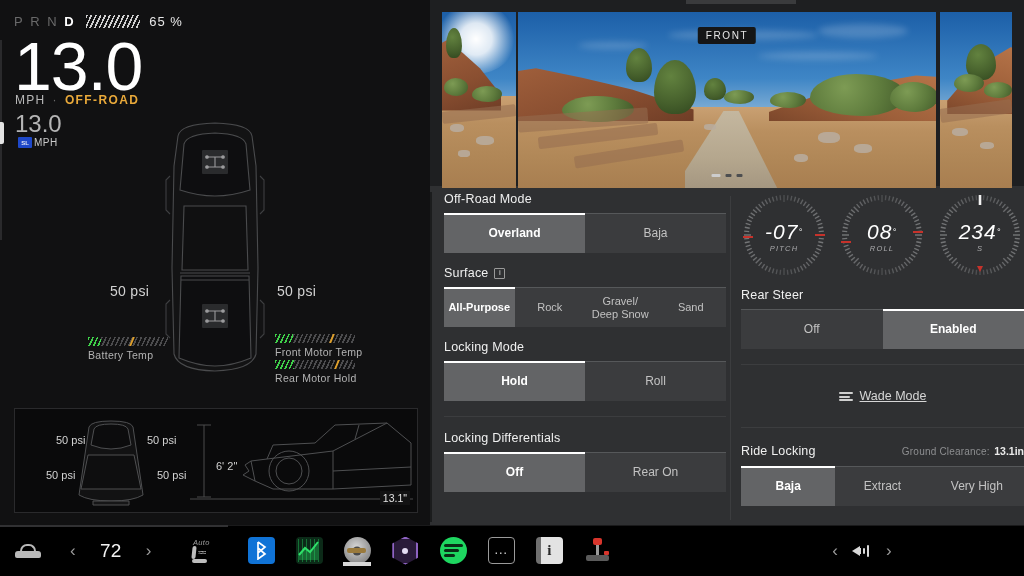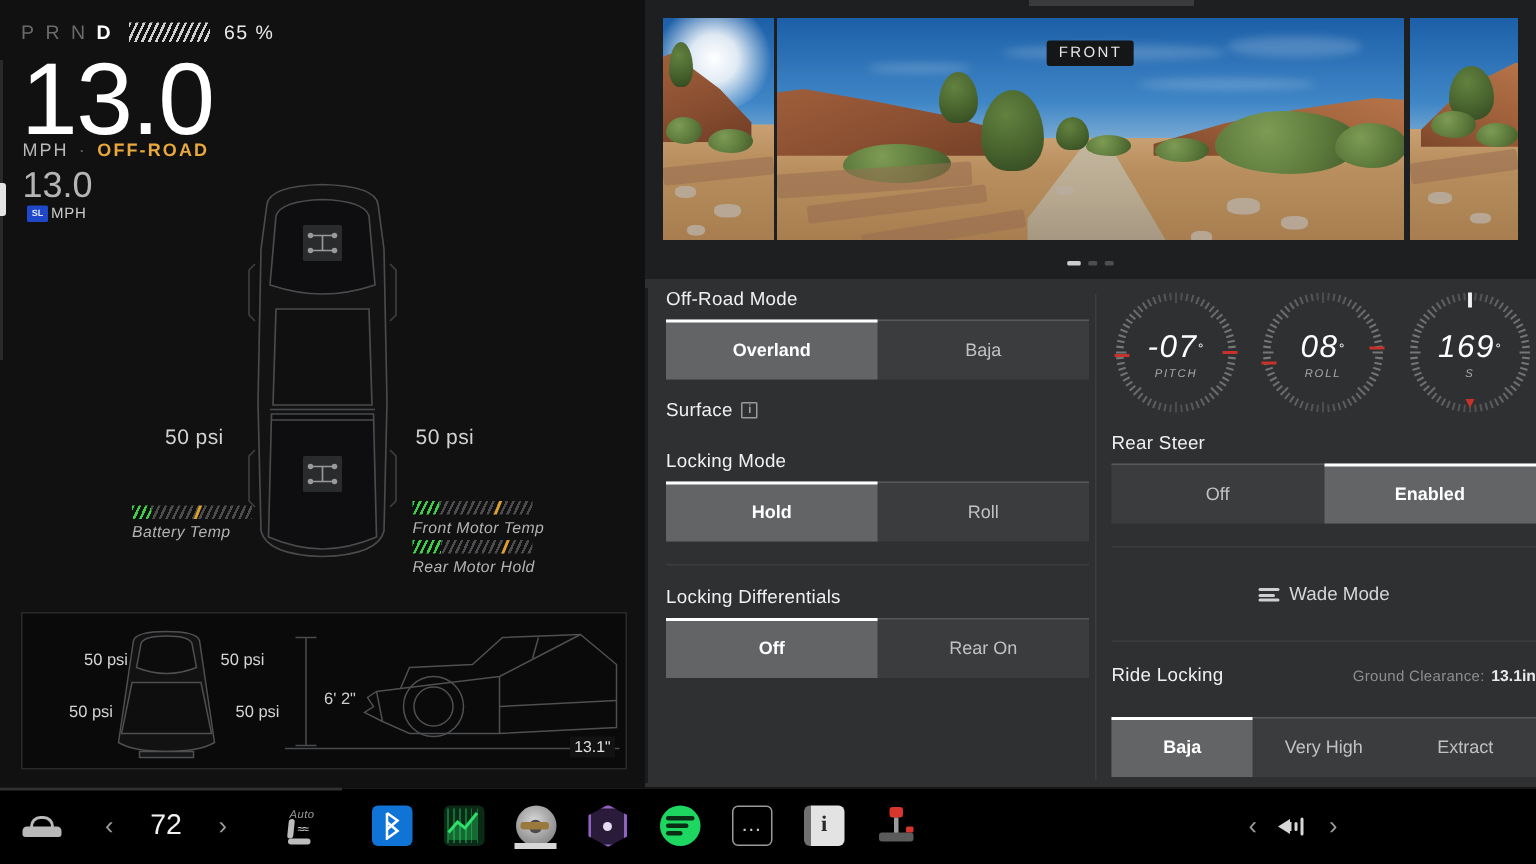--- a/index.html
+++ b/index.html
@@ -67,21 +67,21 @@
   #truck-wrap { position: absolute; left: 0; top: 118px; width: 430px; height: 275px; }
   #truck-svg { position: absolute; left: 162px; top: 0px; }
   .psi {
     position: absolute; font-size: 14px; color: #d2d2d2; letter-spacing: .3px;
   }
   #psi-fl { left: 110px; top: 165px; }
   #psi-fr { left: 277px; top: 165px; }
   #psi-rl { left: 110px; top: 293px; }
   #psi-rr { left: 277px; top: 293px; }
 
-  .meter-block { position: absolute; font-style: italic; }
+  .meter-block { position: absolute; }
   .meter-bar { position: relative; width: 80px; height: 9px; }
   .meter-green {
     position: absolute; left: 0; top: 0; height: 9px;
     background: repeating-linear-gradient(115deg,
       #3fd04a 0px, #3fd04a 1.6px, transparent 1.6px, transparent 4.0px);
   }
   .meter-gray {
     position: absolute; top: 0; height: 9px;
     background: repeating-linear-gradient(115deg,
       #4c4c4e 0px, #4c4c4e 1.6px, transparent 1.6px, transparent 4.0px);
@@ -116,21 +116,21 @@
     position: absolute; left: 430px; top: 0; width: 594px; height: 525px;
     background: #2f3032;
   }
 
   
   #cam-strip { position: absolute; left: 0; top: 0; width: 594px; height: 186px; background: #1e1f21; }
   #cam-bar-top {
     position: absolute; left: 256px; top: 0px; width: 110px; height: 4px; background: #3a3b3d;
   }
   .cam {
-    position: absolute; top: 12px; height: 148px; overflow: hidden; background: #8b5cf6;
+    position: absolute; top: 12px; height: 176px; overflow: hidden; background: #8b5cf6;
   }
   #cam-left { left: 12px; width: 74px; }
   #cam-main { left: 88px; width: 418px; }
   #cam-right { left: 510px; width: 72px; }
 
   
   .sky { position: absolute; inset: 0;
     background: linear-gradient(180deg, #1c5fa8 0%, #3f86c6 38%, #8cb6d8 60%, #b9cadb 70%, #b9cadb 100%); }
   .cloudwisp { position: absolute; background: rgba(255,255,255,.18); border-radius: 50%; filter: blur(3px); }
   .ground {
@@ -211,21 +211,21 @@
   .seg > div.sel { background: #636466; color: #fff; font-weight: bold; }
   .seg > div.sel::before {
     content: ""; position: absolute; left: 0; right: 0; top: -1px; height: 2px; background: #fff;
   }
   .seg.narrow > div { font-size: 11px; }
   .seg-gap { height: 13px; }
   .row-div { height: 1px; background: #3c3d3f; margin: 15px 0 14px 0; }
 
   .wade {
     height: 34px; display: flex; align-items: center; justify-content: center;
-    gap: 7px; font-size: 12.5px; color: #d6d6d6;
+    gap: 7px; font-size: 12.5px; color: #d6d6d6; text-decoration: underline;
   }
   .wade-icon { display: inline-block; width: 14px; height: 9px; position: relative; }
   .wade-icon i {
     position: absolute; left: 0; width: 14px; height: 2px; background: #d0d0d0; border-radius: 1px;
   }
   .wade-icon i:nth-child(1) { top: 0px; }
   .wade-icon i:nth-child(2) { top: 4px; width: 11px; }
   .wade-icon i:nth-child(3) { top: 7px; }
 
   .title-row { display: flex; align-items: baseline; justify-content: space-between; }
@@ -554,20 +554,27 @@
       <div class="seg">
         <div class="sel">Overland</div>
         <div>Baja</div>
       </div>
 
       <div class="seg-gap"></div>
 
       <div class="sec-title">
         <span>Surface</span>
         <span class="info-i">i</span>
+      </div>
+      <div class="seg narrow">
+        <div class="sel">All-Purpose</div>
+        <div>Rock</div>
+        <div style="white-space:pre-line">Gravel/
+Deep Snow</div>
+        <div>Sand</div>
       </div>
 
       <div class="seg-gap"></div>
 
       <div class="sec-title">Locking Mode</div>
       <div class="seg">
         <div class="sel">Hold</div>
         <div>Roll</div>
       </div>
 
@@ -806,21 +813,21 @@
                 <line x1="26.5" y1="12.1" x2="24.1" y2="7.7" stroke="#8c8d8f" stroke-opacity="0.51" stroke-width="1.4"></line>
                 <line x1="29.6" y1="10.7" x2="27.7" y2="6.0" stroke="#8c8d8f" stroke-opacity="0.47" stroke-width="1.4"></line>
                 <line x1="32.8" y1="9.5" x2="31.4" y2="4.7" stroke="#8c8d8f" stroke-opacity="0.43" stroke-width="1.4"></line>
                 <line x1="36.2" y1="8.7" x2="35.2" y2="3.8" stroke="#8c8d8f" stroke-opacity="0.39" stroke-width="1.4"></line>
                 <line x1="39.6" y1="8.2" x2="39.1" y2="3.2" stroke="#8c8d8f" stroke-opacity="0.34" stroke-width="1.4"></line>
               </g>
             <path d="M43 3 L43 13" stroke="#f2f2f2" stroke-width="2.6"></path>
             <path d="M40 74 L46 74 L43 80 Z" fill="#c6322b"></path>
           </svg>
           <div class="val">
-              <span>169</span>
+              <span>234</span>
               <span class="deg">°</span>
             </div>
           <div class="cap">S</div>
         </div>
       </div>
 
       <div class="sec-title">Rear Steer</div>
       <div class="seg">
         <div>Off</div>
         <div class="sel">Enabled</div>
@@ -834,29 +841,29 @@
             <i></i>
             <i></i>
           </span>
         <span>Wade Mode</span>
       </div>
 
       <div class="row-div" style="margin:14px 0 13px 0"></div>
 
       <div class="title-row">
         <div class="sec-title" style="margin-bottom:7px">Ride Locking</div>
-        <div style="margin-bottom:19px">
+        <div style="margin-bottom:7px">
           <span class="gc-label">Ground Clearance:</span>
           <span class="gc-val">13.1in</span>
         </div>
       </div>
       <div class="seg">
         <div class="sel">Baja</div>
+        <div>Extract</div>
         <div>Very High</div>
-        <div>Extract</div>
       </div>
     </div>
   </div>
 
   <div id="taskbar">
     <div id="tb-line"></div>
     <div id="tb-line2"></div>
 
     <div class="tb-item" id="tb-car">
       <span class="car-glyph">

